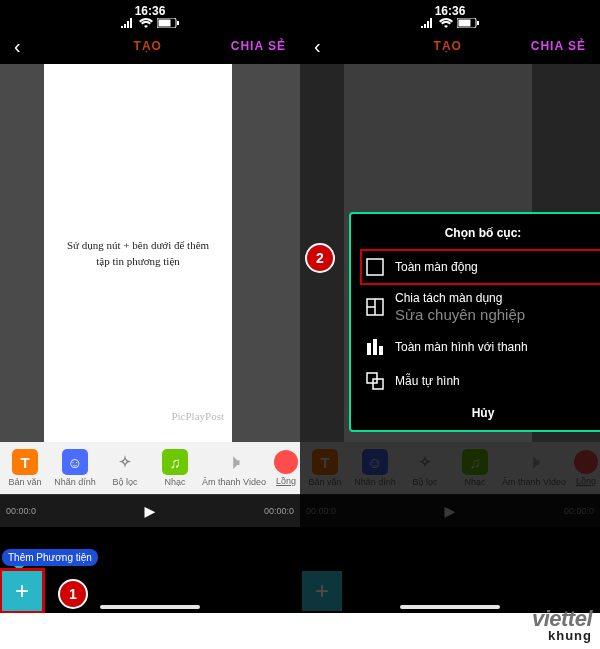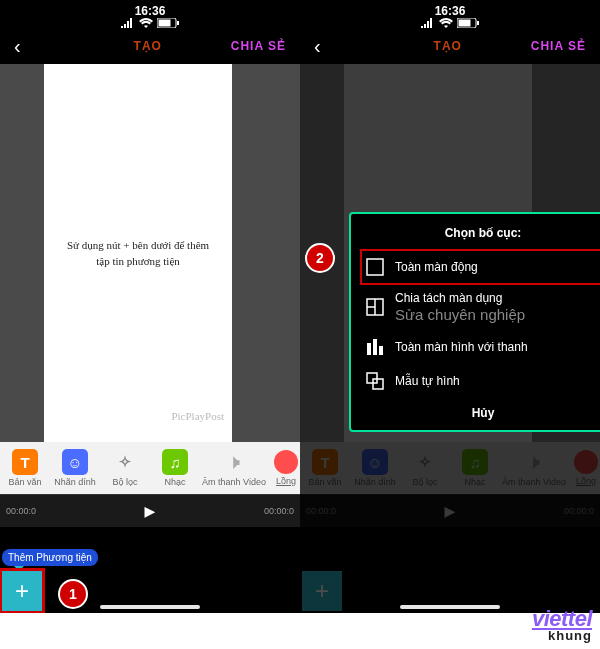--- a/index.html
+++ b/index.html
@@ -33,21 +33,21 @@
 .dim{position:absolute;inset:0;background:rgba(0,0,0,.5);}
 .popup{position:absolute;left:49px;top:212px;width:244px;background:#000;border:2px solid #00e39a;border-radius:4px;padding:12px 10px 6px 10px;color:#fff;}
 .popup .ptitle{text-align:center;font-size:12px;font-weight:600;margin-bottom:10px;}
 .popt{display:flex;align-items:center;gap:10px;padding:7px 4px;font-size:12px;}
 .popt .picon{width:20px;height:20px;display:flex;align-items:center;justify-content:center;flex-shrink:0;}
 .popt .sub{display:block;font-size:15px;color:#888;margin-top:1px;}
 .popt.hi{outline:2px solid #d10000;outline-offset:-1px;}
 .cancel{text-align:center;font-size:12px;font-weight:600;padding:8px 0 4px 0;}
 .homebar{position:absolute;bottom:4px;left:50%;transform:translateX(-50%);width:100px;height:4px;background:#fff;border-radius:3px;opacity:.9;}
 .brand{position:absolute;right:8px;bottom:6px;font-size:22px;font-weight:700;letter-spacing:-.5px;font-style:italic;}
-.brand .v{color:#8b5cf6;text-decoration:underline;}
+.brand .v{color:#737373;}
 .brand .s{color:#222;font-size:13px;font-weight:700;font-style:normal;display:block;text-align:right;margin-top:-4px;letter-spacing:1px;}
 </style>
 </head>
 <body>
 
 <div class="stage">
 
   <div class="phone left">
     <div class="statusbar">
       <span>16:36</span>

